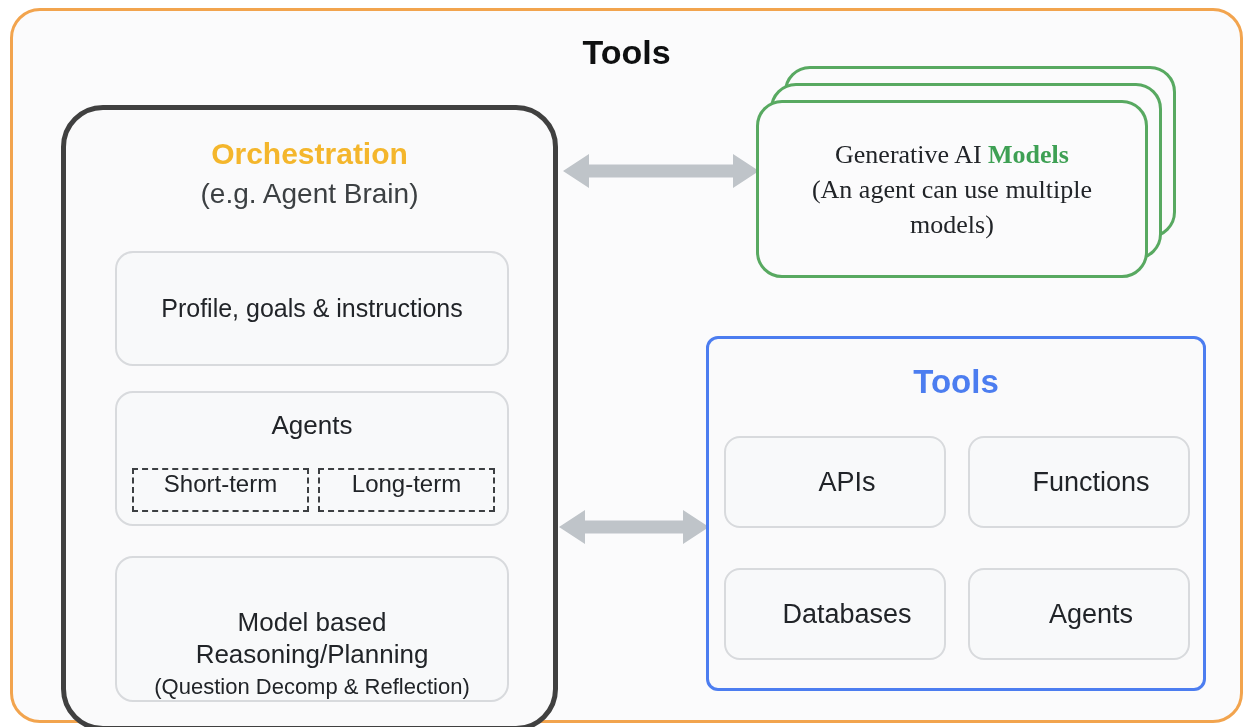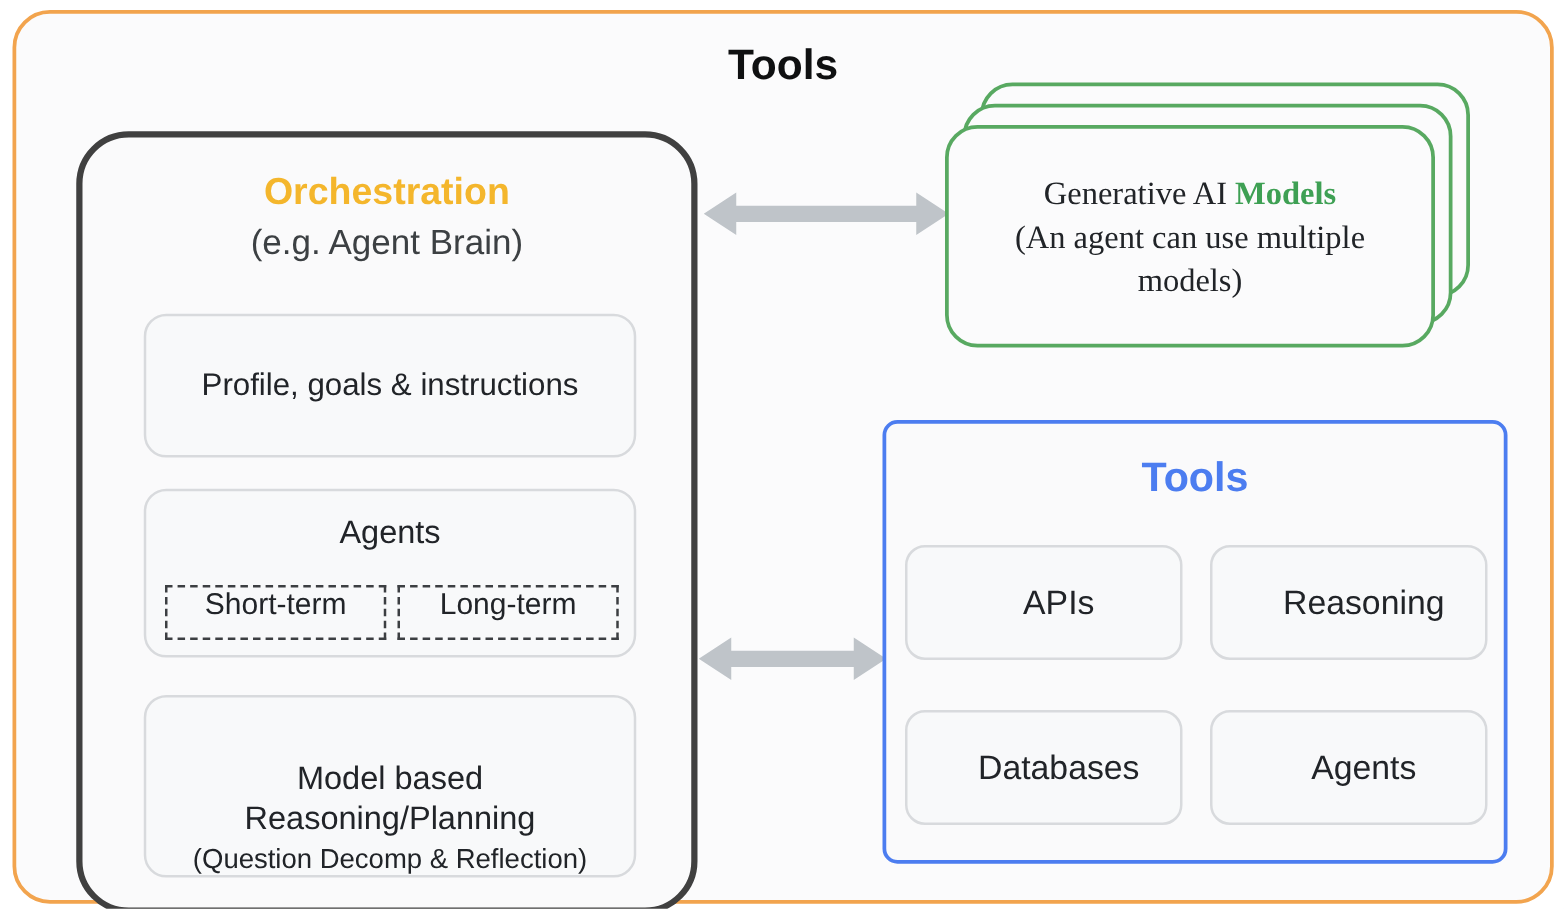--- a/index.html
+++ b/index.html
@@ -135,21 +135,21 @@
       </div>
       <div>(An agent can use multiple models)</div>
     </div>
 
     <div class="tools">
       <div class="tools-title">Tools</div>
       <div class="tool apis">
         <span>APIs</span>
       </div>
       <div class="tool functions">
-        <span>Reasoning</span>
+        <span>Functions</span>
       </div>
       <div class="tool databases">
         <span>Databases</span>
       </div>
       <div class="tool agents">
         <span>Agents</span>
       </div>
     </div>
 
   </div>

